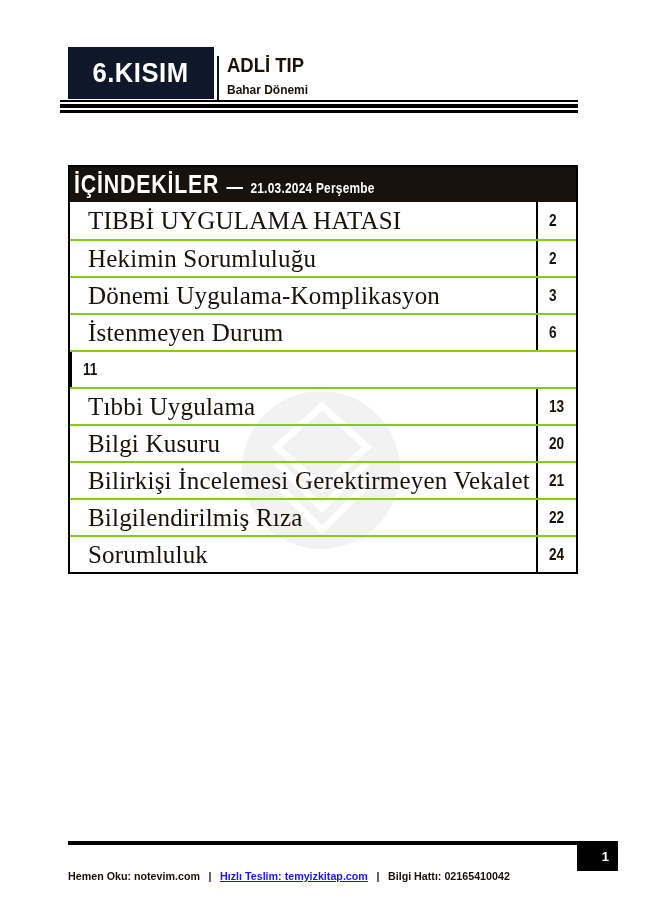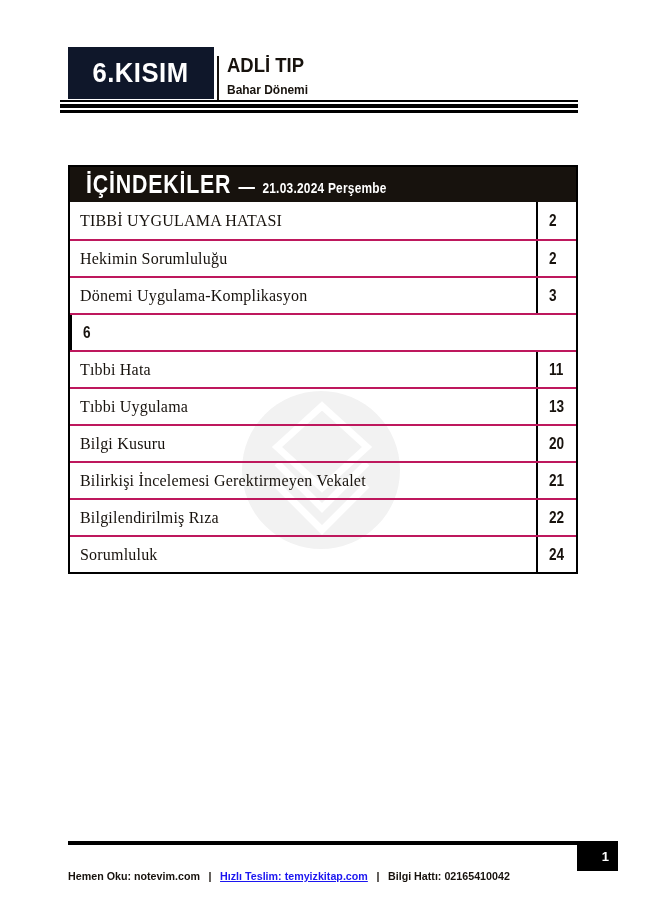--- a/index.html
+++ b/index.html
@@ -35,35 +35,35 @@
   
   .watermark { position:absolute; left:0; top:0; z-index:0; }
 
   
   .toc {
     position:absolute; left:68px; top:165px; width:510px; z-index:1;
     border:2px solid #000; box-sizing:border-box; background:transparent;
   }
   .toc-header {
     height:35px; background:#17120d; color:#fff;
-    display:flex; align-items:center; padding-left:16px; overflow:hidden;
+    display:flex; align-items:center; padding-left:4px; overflow:hidden;
   }
   .toc-header-inner {
     display:flex; align-items:baseline; gap:9px; white-space:nowrap;
     transform:scaleX(0.82); transform-origin:left center;
   }
   .toc-title { font-size:26px; font-weight:700; letter-spacing:1px; }
   .toc-dash  { font-size:20px; font-weight:700; }
   .toc-date  { font-size:14.5px; font-weight:700; letter-spacing:0.3px; }
 
-  .toc-row { display:flex; height:37px; border-top:2px solid #be185d; box-sizing:border-box; background:transparent; }
+  .toc-row { display:flex; height:37px; border-top:2px solid #84cc16; box-sizing:border-box; background:transparent; }
   .toc-row:first-child { border-top:none; }
   .toc-cell-title {
-    flex:1; display:flex; align-items:center; padding-left:10px;
-    font-family:"Liberation Serif", serif; font-size:16px; color:#17120d; letter-spacing:0.2px;
+    flex:1; display:flex; align-items:center; padding-left:18px;
+    font-family:"Liberation Serif", serif; font-size:25px; color:#17120d; letter-spacing:0.2px;
     white-space:nowrap; overflow:hidden;
   }
   .toc-cell-page {
     width:40px; border-left:2px solid #000; box-sizing:border-box;
     display:flex; align-items:center; padding-left:11px;
     font-size:17px; font-weight:700; color:#17120d;
   }
   .toc-cell-page span { transform:scaleX(0.8); transform-origin:left center; }
 
   
@@ -126,27 +126,27 @@
     </div>
 
     <div class="toc-row">
       <div class="toc-cell-title">Dönemi Uygulama-Komplikasyon</div>
       <div class="toc-cell-page">
         <span>3</span>
       </div>
     </div>
 
     <div class="toc-row">
+      <div class="toc-cell-title">İstenmeyen Durum</div>
       <div class="toc-cell-page">
         <span>6</span>
       </div>
     </div>
 
     <div class="toc-row">
-      <div class="toc-cell-title">Tıbbi Hata</div>
       <div class="toc-cell-page">
         <span>11</span>
       </div>
     </div>
 
     <div class="toc-row">
       <div class="toc-cell-title">Tıbbi Uygulama</div>
       <div class="toc-cell-page">
         <span>13</span>
       </div>

